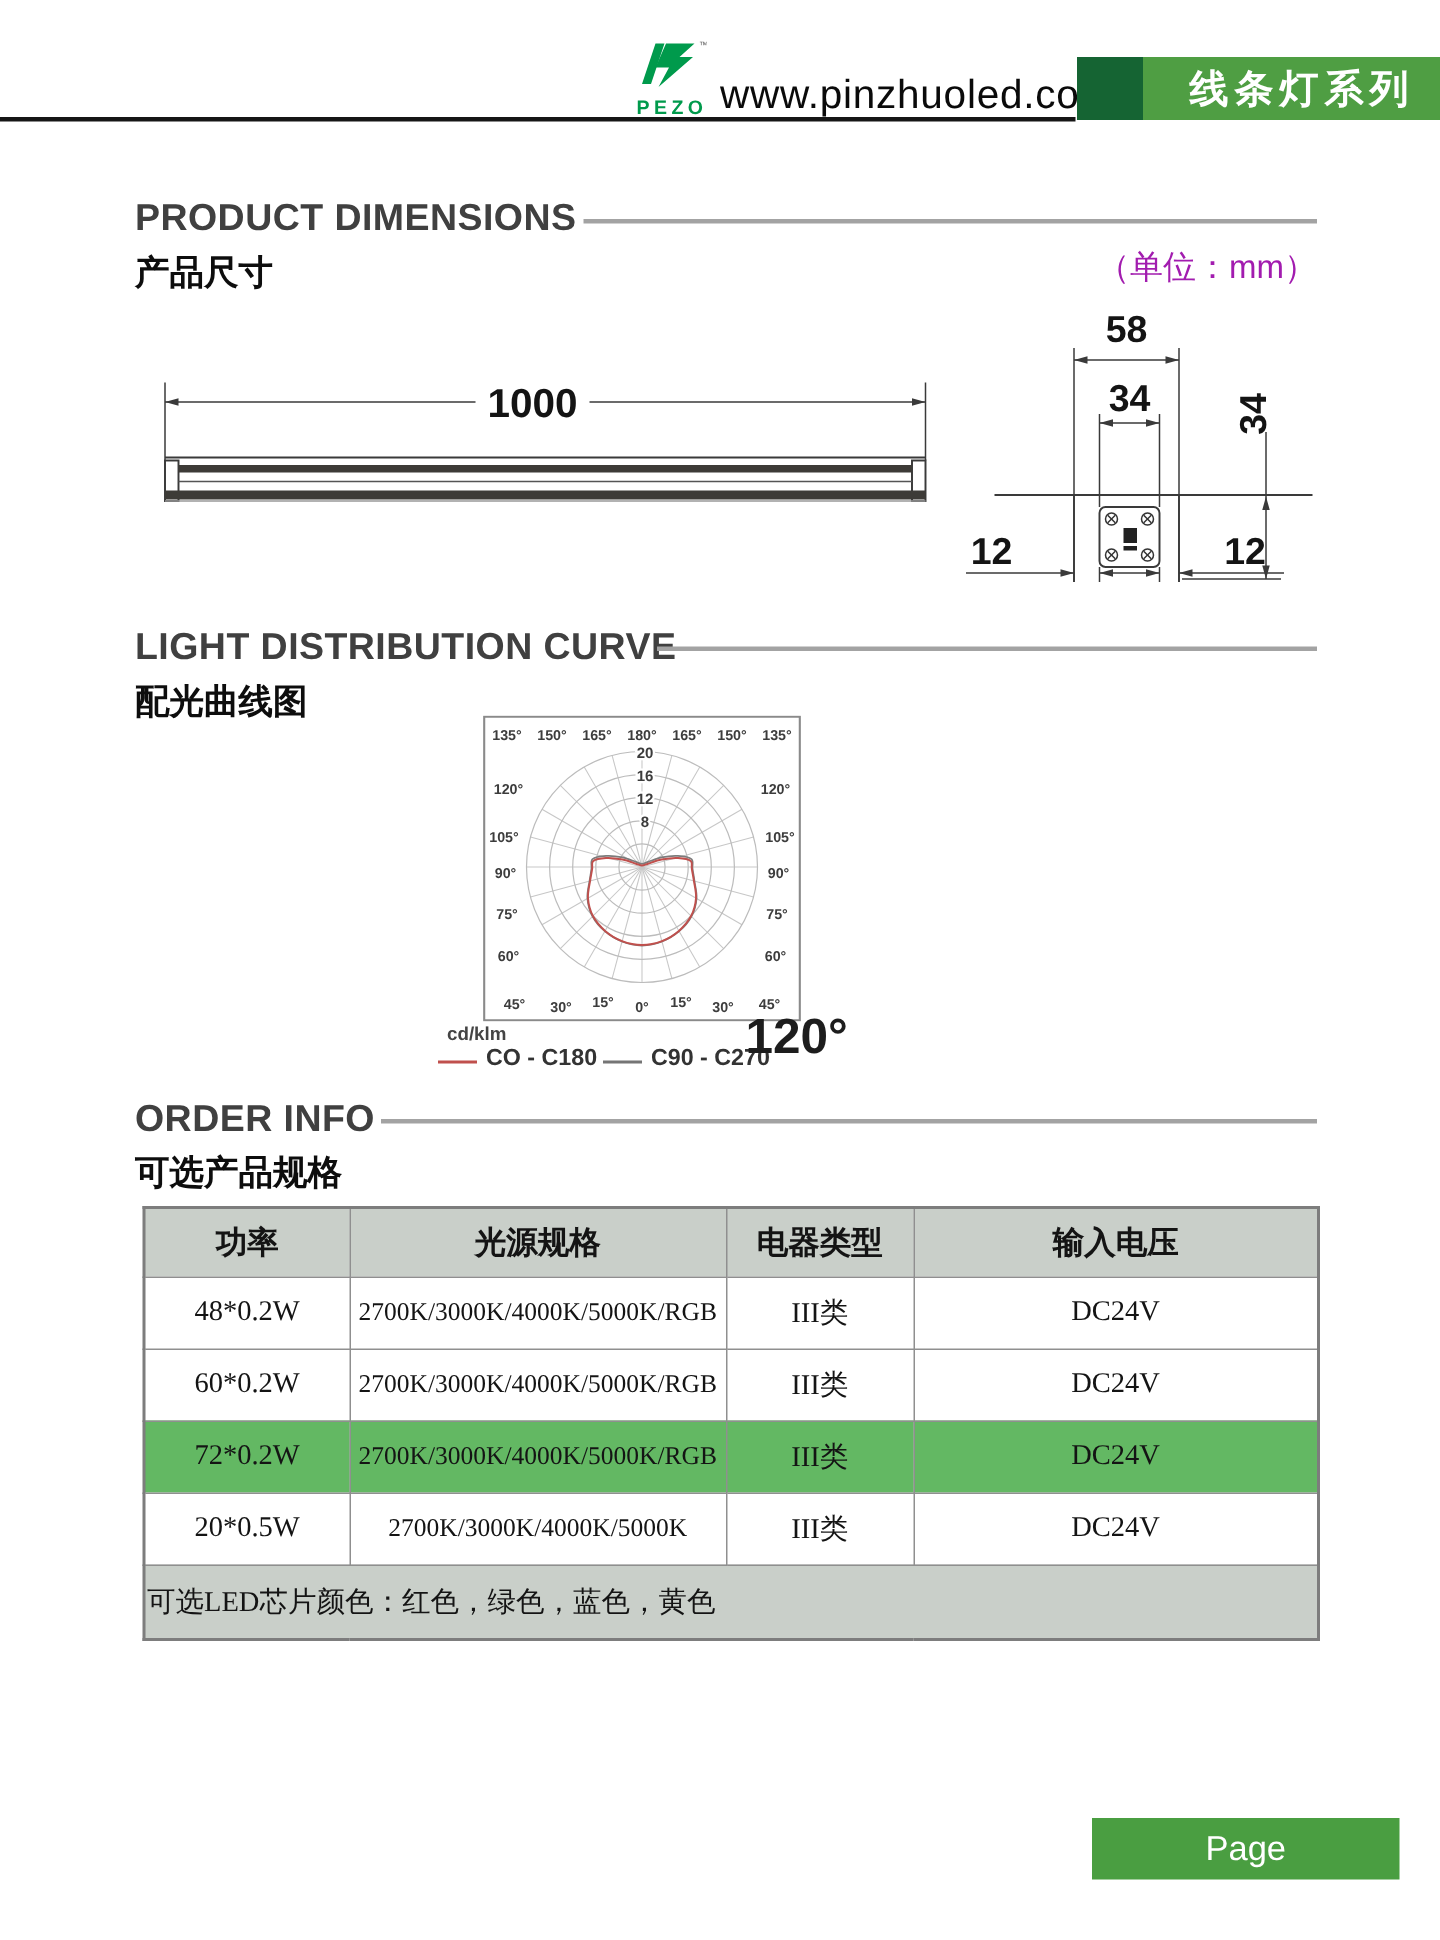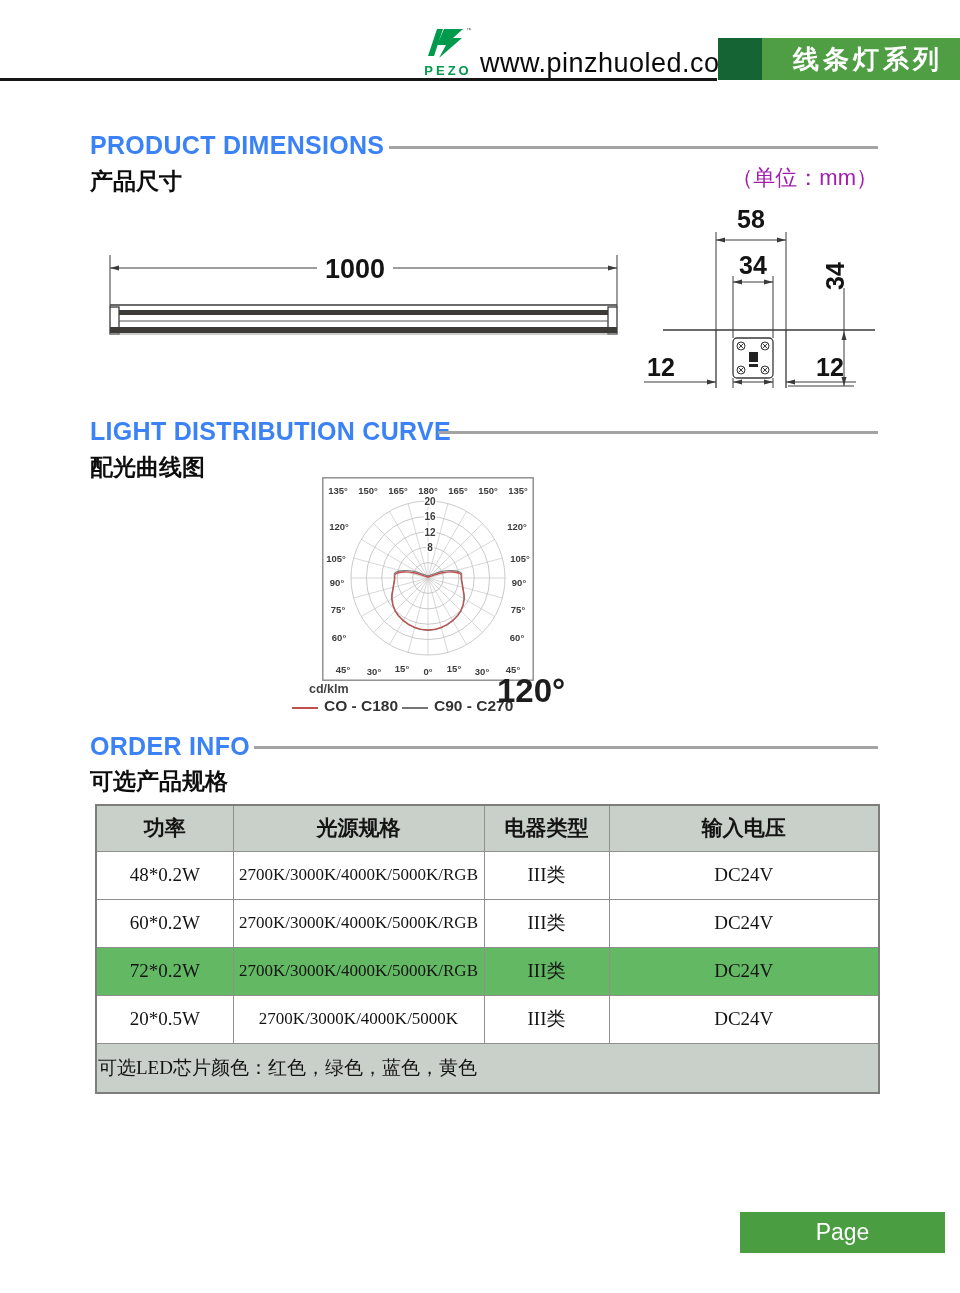--- a/index.html
+++ b/index.html
@@ -12,50 +12,50 @@
   .logo-block{left:418px;top:25px;width:60px;text-align:center;}
   .logo-brand{font-size:13px;font-weight:700;letter-spacing:3px;color:#009a4c;margin-top:-2px;}
   .website{left:480px;top:48px;font-size:27px;letter-spacing:.5px;color:#0a0a0a;}
   .black-rule{left:0;top:78px;width:717px;height:3px;background:#161616;}
   .badge-dark{left:718px;top:38px;width:44px;height:42px;background:#156433;}
   .badge-light{left:762px;top:38px;width:212px;height:42px;background:#4f9e43;
                display:flex;align-items:center;justify-content:center;
                color:#fff;font-size:26px;letter-spacing:4px;font-family:"Liberation Serif",serif;font-weight:600;}
 
   
-  .sec-title{font-size:25px;font-weight:700;color:#3b82f6;letter-spacing:.3px;}
+  .sec-title{font-size:25px;font-weight:700;color:#404040;letter-spacing:.3px;}
   .sec-zh{font-size:23px;font-weight:700;font-family:"Liberation Serif","DejaVu Serif",serif;color:#0d0d0d;}
   .gray-rule{height:3px;background:#a3a3a3;}
   .unit-note{font-size:22px;font-family:Liberation Sans, sans-serif;color:#a21caf;}
 
   
   .dim-text{font-family:"Liberation Sans",sans-serif;font-size:25px;font-weight:600;fill:#141414;}
   .dim-line{stroke:#3a3a3a;stroke-width:1;}
   .prof-line{stroke:#3a3a3a;stroke-width:1.3;fill:none;}
   .arr{fill:#3a3a3a;}
 
   
-  .cdklm{left:309px;top:682px;font-size:12.5px;font-weight:700;color:#444;}
+  .cdklm{left:298px;top:682px;font-size:12.5px;font-weight:700;color:#444;}
   .leg-seg{height:2px;top:707px;width:26px;}
   .leg-lab{top:697px;font-size:15.5px;font-weight:600;color:#333;}
   .beam{left:497px;top:672px;font-size:33px;font-weight:700;color:#1d1d1d;}
 
   
   .order-table{left:95px;top:804px;border-collapse:collapse;table-layout:fixed;width:783px;
                font-family:"Liberation Serif","DejaVu Serif",serif;border:2px solid #7d7d7d;}
   .order-table th,.order-table td{border:1px solid #8f8f8f;text-align:center;color:#141414;}
   .order-table thead th{background:#c9cfc9;height:46px;font-size:21px;font-weight:700;}
   .order-table tbody td{height:48px;font-size:19px;}
   .order-table tbody td:nth-child(2){font-size:17px;}
   .order-table tbody tr.hl{background:#63b863;}
   .order-table tfoot td{background:#c9cfc9;height:50px;text-align:left;font-size:19px;}
 
   
   .page-badge{left:728px;top:1212px;width:205px;height:41px;background:#4a9e41;
-              display:flex;align-items:center;justify-content:center;color:#fff;font-size:23px;margin-left:12px;}
+              display:flex;align-items:center;justify-content:center;color:#fff;font-size:23px;}
 </style>
 </head>
 <body>
 
 <div id="page">
 
   <div class="abs logo-block">
     <svg width="46" height="36" viewBox="0 0 46 36">
       <path d="M3,31 L12,4 L18,4 L9,31 Z" fill="#009a4c"></path>
       <path d="M19,4 L38,4 L28,13 L37,13 L14,33 L21,20 L12,20 Z" fill="#009a4c"></path>

